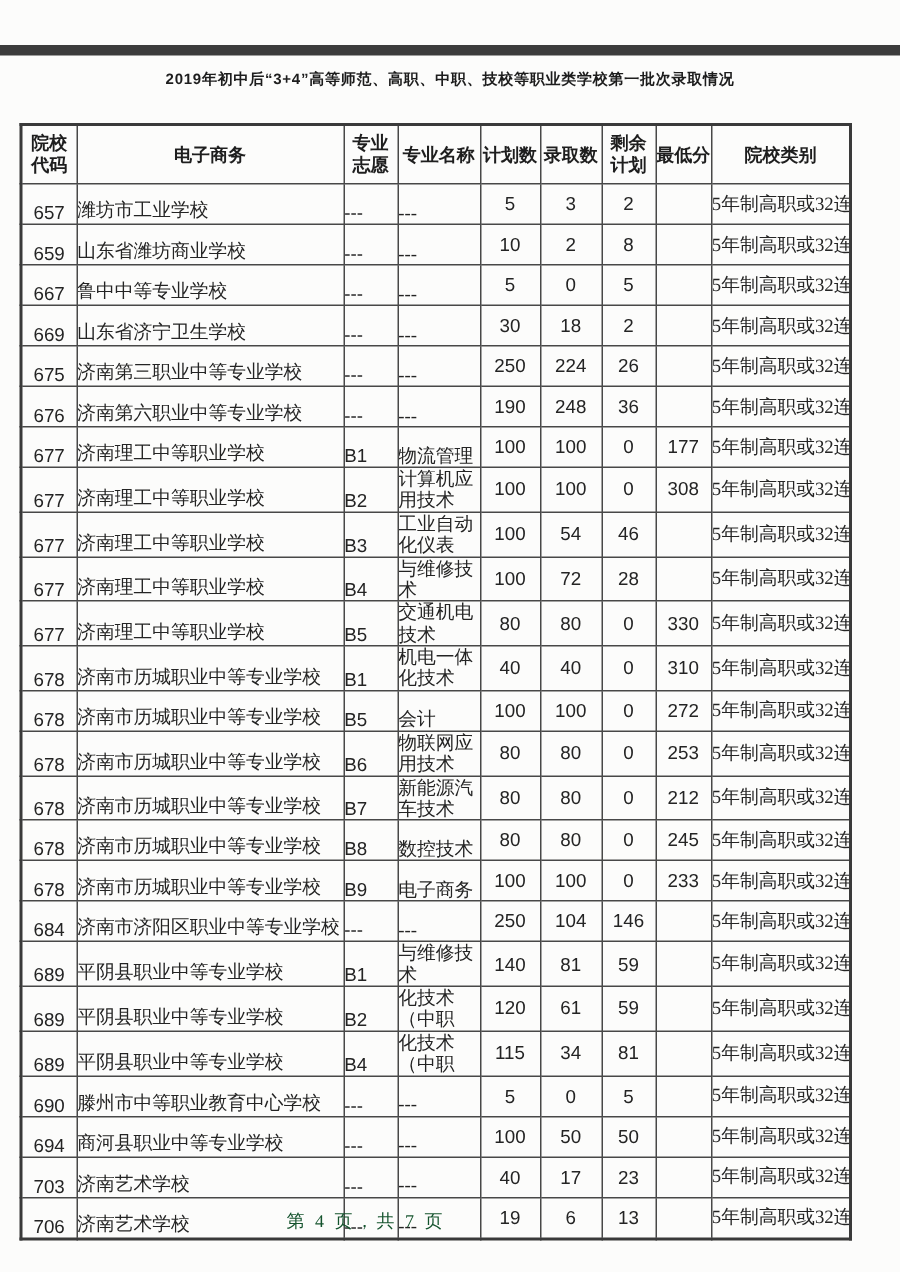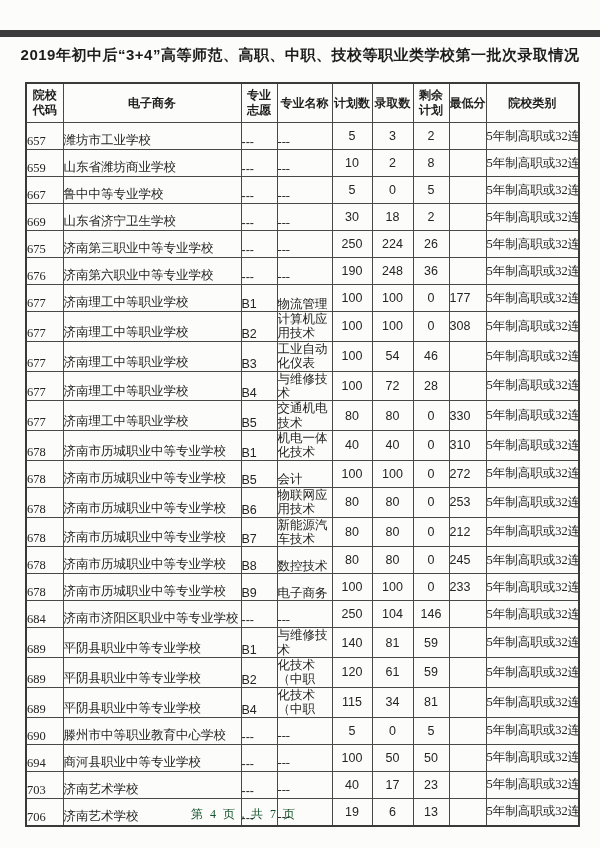--- a/index.html
+++ b/index.html
@@ -27,28 +27,28 @@
     background: #3c3c3c;
   }
   .doc-title {
     position: absolute;
     left: 0;
     top: 46px;
     width: 600px;
     text-align: center;
     font-family: "Liberation Sans", "DejaVu Sans", sans-serif;
     font-weight: bold;
-    font-size: 15px;
+    font-size: 10px;
     letter-spacing: 0.5px;
     color: #1d1d1d;
     white-space: nowrap;
   }
   table.adm {
     position: absolute;
-    left: 25px;
+    left: 13px;
     top: 82px;
     width: 553px;
     border-collapse: collapse;
     table-layout: fixed;
     border: 2px solid #3a3a3a;
   }
   table.adm th, table.adm td {
     border: 1px solid #484848;
     padding: 0;
     overflow: hidden;
@@ -62,24 +62,24 @@
     line-height: 1.25;
     white-space: pre-line;
     color: #1e1e1e;
   }
   table.adm tbody td {
     height: 26px;
     font-size: 12.5px;
     color: #242424;
   }
   td.c-code {
-    text-align: left;
+    text-align: center;
     vertical-align: bottom;
     padding-bottom: 3px;
-    font-family: Liberation Serif, serif;
+    font-family: Liberation Sans, sans-serif;
     font-size: 12px;
     margin-top: 28px;
   }
   td.c-name {
     text-align: left;
     vertical-align: bottom;
     padding: 0 0 3px 4px;
     white-space: nowrap;
     margin-left: 28px;
   }
@@ -99,20 +99,21 @@
     white-space: pre-line;
   }
   td.c-num {
     text-align: center;
     vertical-align: middle;
     padding-bottom: 6px;
     font-family: "Liberation Sans", "DejaVu Sans", sans-serif;
     font-size: 12.5px;
   }
   td.c-min {
+    text-align: center;
     vertical-align: middle;
     padding-bottom: 6px;
     font-family: "Liberation Sans", "DejaVu Sans", sans-serif;
     font-size: 12.5px;
   }
   td.c-cat {
     text-align: left;
     vertical-align: middle;
     padding-left: 2px;
     font-size: 8px;

